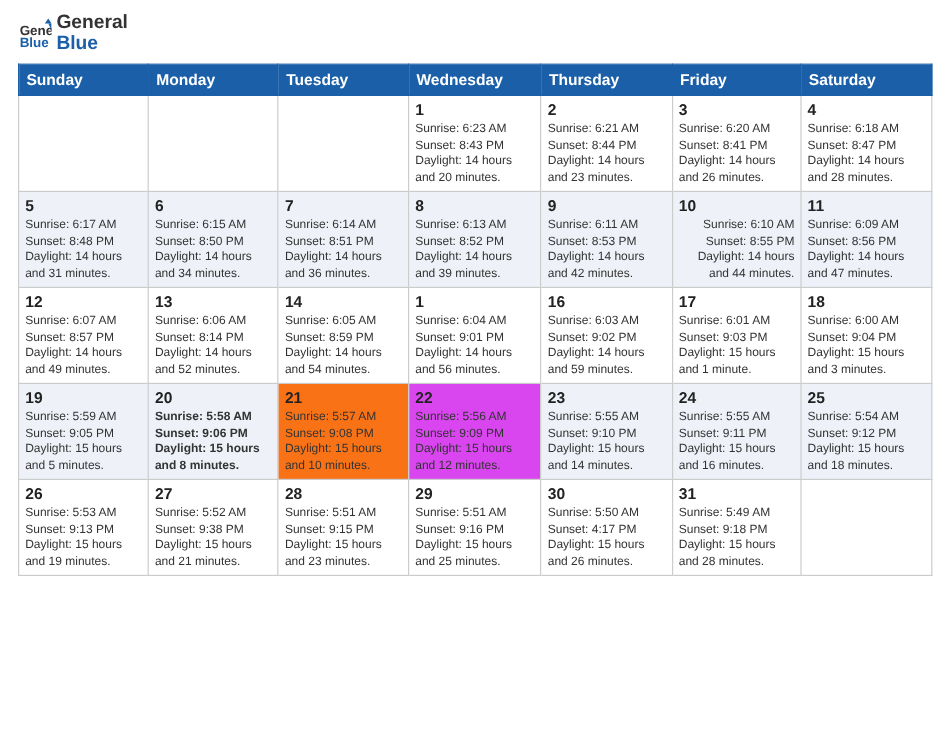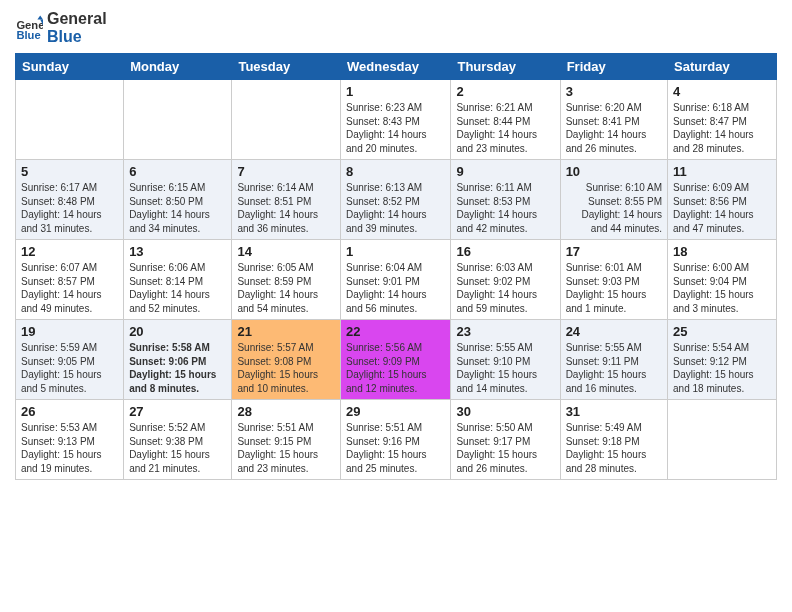--- a/index.html
+++ b/index.html
@@ -272,21 +272,21 @@
 Daylight: 15 hours
 and 5 minutes.</div>
           </td>
           <td style="background: rgb(238, 242, 248);">
             <div class="day-number">20</div>
             <div class="day-info" style="white-space: pre-line; font-weight: bold;">Sunrise: 5:58 AM
 Sunset: 9:06 PM
 Daylight: 15 hours
 and 8 minutes.</div>
           </td>
-          <td style="background: #fdba74;">
+          <td style="background: #f97316;">
             <div class="day-number">21</div>
             <div class="day-info" style="white-space: pre-line;">Sunrise: 5:57 AM
 Sunset: 9:08 PM
 Daylight: 15 hours
 and 10 minutes.</div>
           </td>
           <td style="background: #d946ef;">
             <div class="day-number">22</div>
             <div class="day-info" style="white-space: pre-line;">Sunrise: 5:56 AM
 Sunset: 9:09 PM
@@ -340,21 +340,21 @@
           <td>
             <div class="day-number">29</div>
             <div class="day-info" style="white-space: pre-line;">Sunrise: 5:51 AM
 Sunset: 9:16 PM
 Daylight: 15 hours
 and 25 minutes.</div>
           </td>
           <td>
             <div class="day-number">30</div>
             <div class="day-info" style="white-space: pre-line;">Sunrise: 5:50 AM
-Sunset: 9:17 PM
+Sunset: 4:17 PM
 Daylight: 15 hours
 and 26 minutes.</div>
           </td>
           <td>
             <div class="day-number">31</div>
             <div class="day-info" style="white-space: pre-line;">Sunrise: 5:49 AM
 Sunset: 9:18 PM
 Daylight: 15 hours
 and 28 minutes.</div>
           </td>

